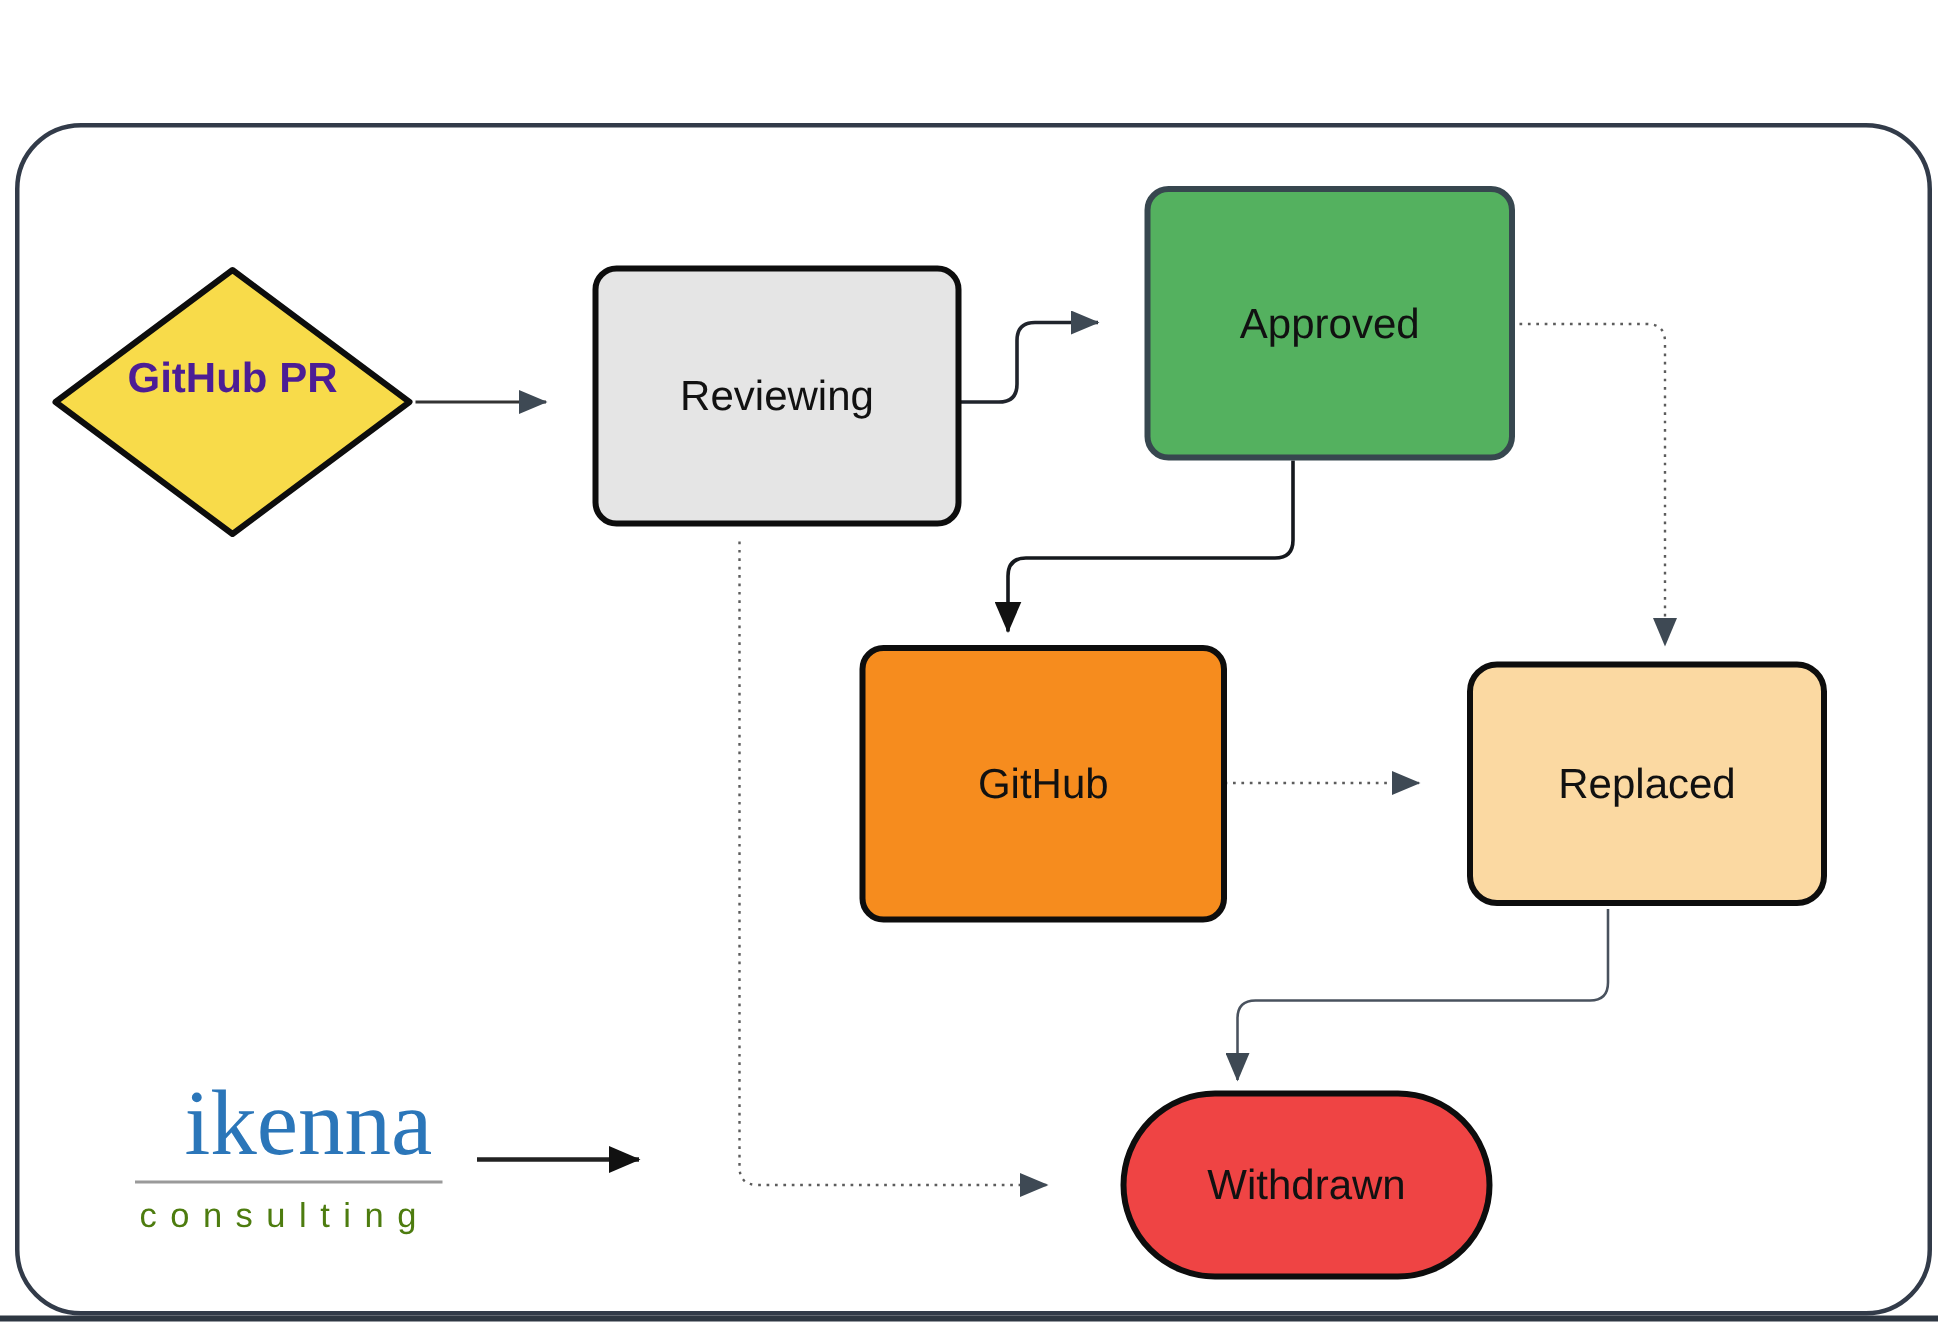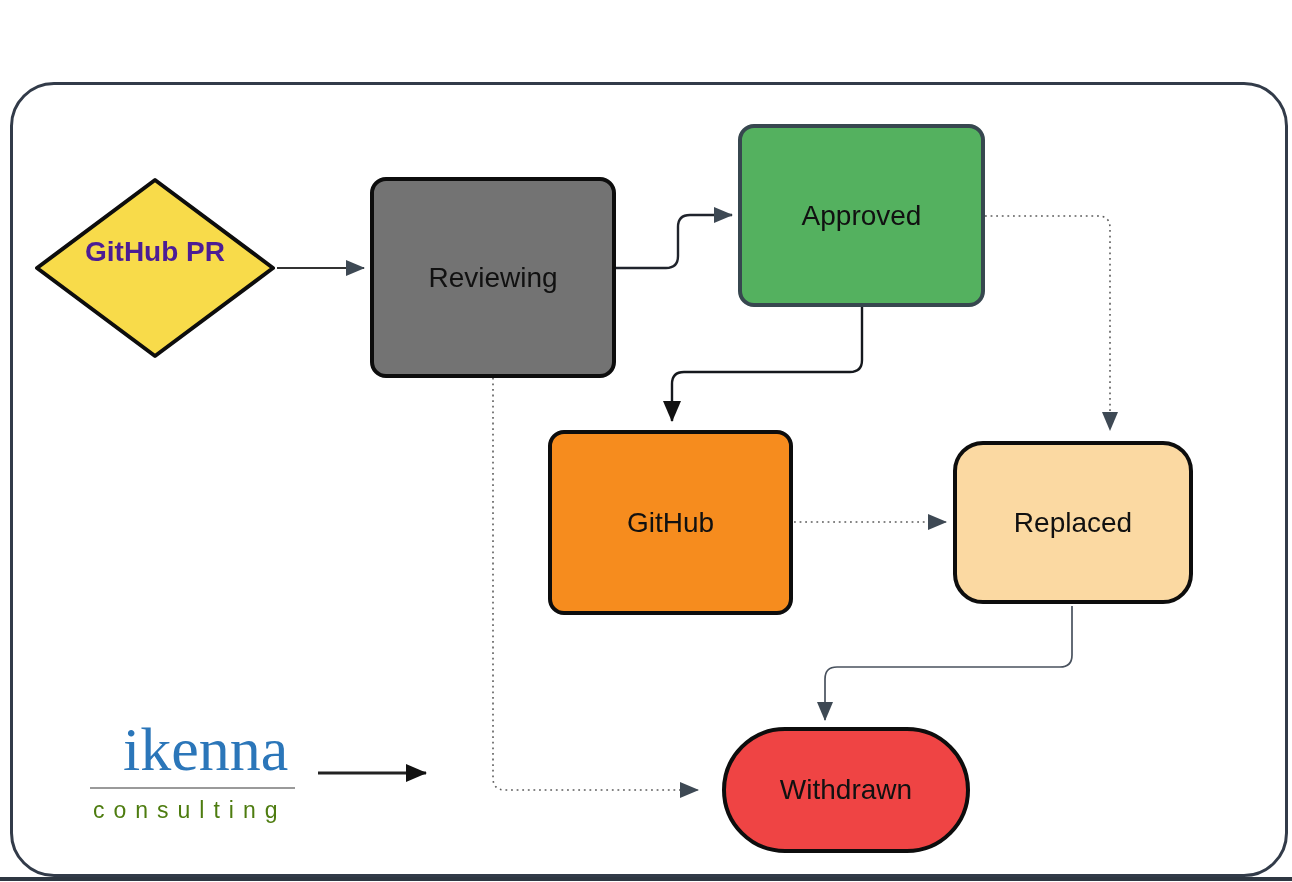--- a/index.html
+++ b/index.html
@@ -12,26 +12,26 @@
     border:3px solid #323B49; border-radius:44px; box-sizing:border-box;
     background:transparent;
   }
   .bottom-line {
     position:absolute; left:0; top:877px; width:1292px; height:4px; background:#2E3742;
   }
   .overlay { position:absolute; left:0; top:0; }
   .node {
     position:absolute; box-sizing:border-box;
     display:flex; align-items:center; justify-content:center;
-    font-size:28px; color:#111; text-align:center;
+    font-size:28px; color:#111; text-align:center;margin-left:25px;
   }
-  .node-reviewing { left:370px; top:177px; width:246px; height:201px; background:#737373; border:4px solid #0d0d0d; border-radius:16px;justify-content:center; }
+  .node-reviewing { left:370px; top:177px; width:246px; height:174px; background:#e5e5e5; border:4px solid #0d0d0d; border-radius:16px;justify-content:center; }
   .node-approved  { left:738px; top:124px; width:247px; height:183px; background:#54B15F; border:4px solid #37474F; border-radius:16px; }
   .node-final     { left:548px; top:430px; width:245px; height:185px; background:#F68C1E; border:4px solid #0d0d0d; border-radius:16px; }
-  .node-replaced  { left:953px; top:441px; width:240px; height:163px; background:#FBD9A2; border:4px solid #0d0d0d; border-radius:30px; }
+  .node-replaced  { left:953px; top:441px; width:240px; height:163px; background:#FBD9A2; border:4px solid #0d0d0d; border-radius:20px; }
   .node-withdrawn { left:722px; top:727px; width:248px; height:126px; background:#ef4444; border:4px solid #0d0d0d; border-radius:63px; }
   .diamond-label  { left:35px;  top:162px; width:240px; height:180px; position:absolute;
                     display:flex; align-items:center; justify-content:center; font-size:28px; color:#4c1d95;font-weight:bold; }
   .aep-title {
     position:absolute; left:98px; top:476px; font-size:104px; font-weight:500;
     color:#000; line-height:1; white-space:nowrap;
   }
   .logo-word {
     position:absolute; left:88px; top:718px; font-family:"Liberation Serif", serif;
     font-size:62px; line-height:1; color:#2B76B9; white-space:nowrap;margin-left:35px;

